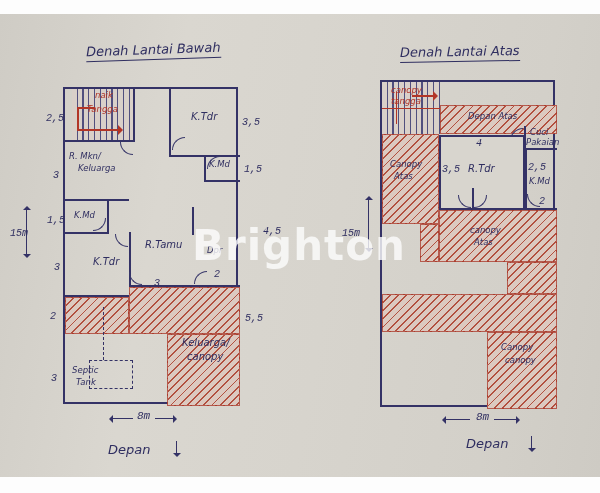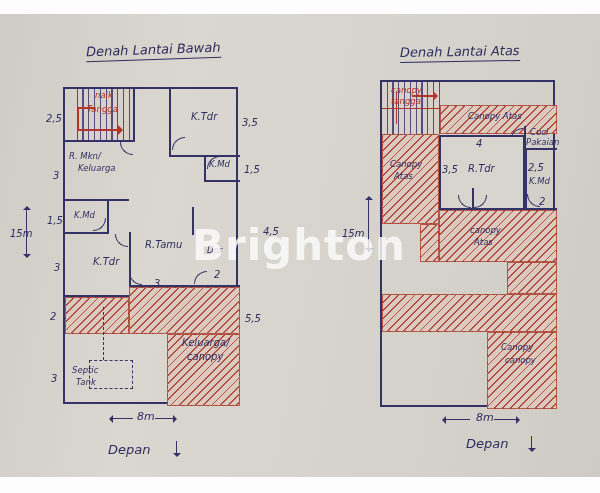--- a/index.html
+++ b/index.html
@@ -12,21 +12,21 @@
   .wall{position:absolute;background:#343266;}
   .hatch{position:absolute;background-color:#dcc9c0;
          background-image:repeating-linear-gradient(135deg,transparent 0 4.6px,#b2503f 4.6px 5.8px);
          border:1px solid rgba(168,54,40,0.75);box-sizing:border-box;}
   .stairs{position:absolute;background-color:#d9d0c9;
           background-image:repeating-linear-gradient(90deg,transparent 0 4.6px,#514f7e 4.6px 5.8px);
           box-sizing:border-box;}
   .lbl{position:absolute;color:#2f2e60;font-style:italic;font-size:10px;
        line-height:11px;white-space:nowrap;}
   .sm{font-size:8.5px;line-height:9px;}
-  .dim{position:absolute;color:#2f2e60;font-style:italic;font-size:10px;white-space:nowrap;}
+  .dim{position:absolute;color:#2f2e60;font-style:italic;font-size:10px;white-space:nowrap;font-family:Liberation Mono, monospace;}
   .red{position:absolute;color:#b03226;font-style:italic;font-size:8.5px;line-height:9px;white-space:nowrap;}
   .redline{position:absolute;background:#b23527;}
   .title{position:absolute;color:#2f2e60;font-style:italic;font-size:13px;
          border-bottom:1.6px solid #2f2e60;padding-bottom:2px;white-space:nowrap;}
   .arc{position:absolute;width:13px;height:13px;border-left:1.6px solid #38376a;
        border-bottom:1.6px solid #38376a;border-bottom-left-radius:100%;box-sizing:border-box;}
   .dash-v{position:absolute;border-left:1.6px dashed #343266;}
   .dash-box{position:absolute;border:1.6px dashed #343266;box-sizing:border-box;}
   .vline{position:absolute;width:0;border-left:1.5px solid #343266;}
   .hline{position:absolute;height:0;border-top:1.5px solid #343266;}
@@ -142,21 +142,21 @@
 
     <div class="stairs" style="left:0;top:0;width:58px;height:52px;"></div>
     <div class="redline" style="left:0;top:26px;width:58px;height:1.4px;"></div>
     <div class="redline" style="left:14px;top:10px;width:1.4px;height:32px;"></div>
     <div class="red" style="left:9px;top:4px;">canopy</div>
     <div class="red" style="left:9px;top:15px;">tangga</div>
     <div class="redline" style="left:30px;top:13px;width:22px;height:1.8px;"></div>
     <div class="tri redr" style="left:51px;top:9px;"></div>
 
     <div class="hatch" style="left:58px;top:23px;width:117px;height:29px;"></div>
-    <div class="lbl sm" style="left:86px;top:30px;">Canopy Atas</div>
+    <div class="lbl sm" style="left:86px;top:30px;">Depan Atas</div>
 
     <div class="wall" style="left:142px;top:44px;width:2px;height:24px;"></div>
     <div class="wall" style="left:142px;top:66px;width:33px;height:2px;"></div>
     <div class="lbl sm" style="left:148px;top:46px;">Cuci</div>
     <div class="lbl sm" style="left:144px;top:56px;">Pakaian</div>
     <div class="arc" style="left:128px;top:46px;transform:rotate(90deg);"></div>
 
     <div class="hatch" style="left:0;top:52px;width:57px;height:90px;"></div>
     <div class="lbl sm" style="left:8px;top:78px;">Canopy</div>
     <div class="lbl sm" style="left:12px;top:90px;">Atas</div>

